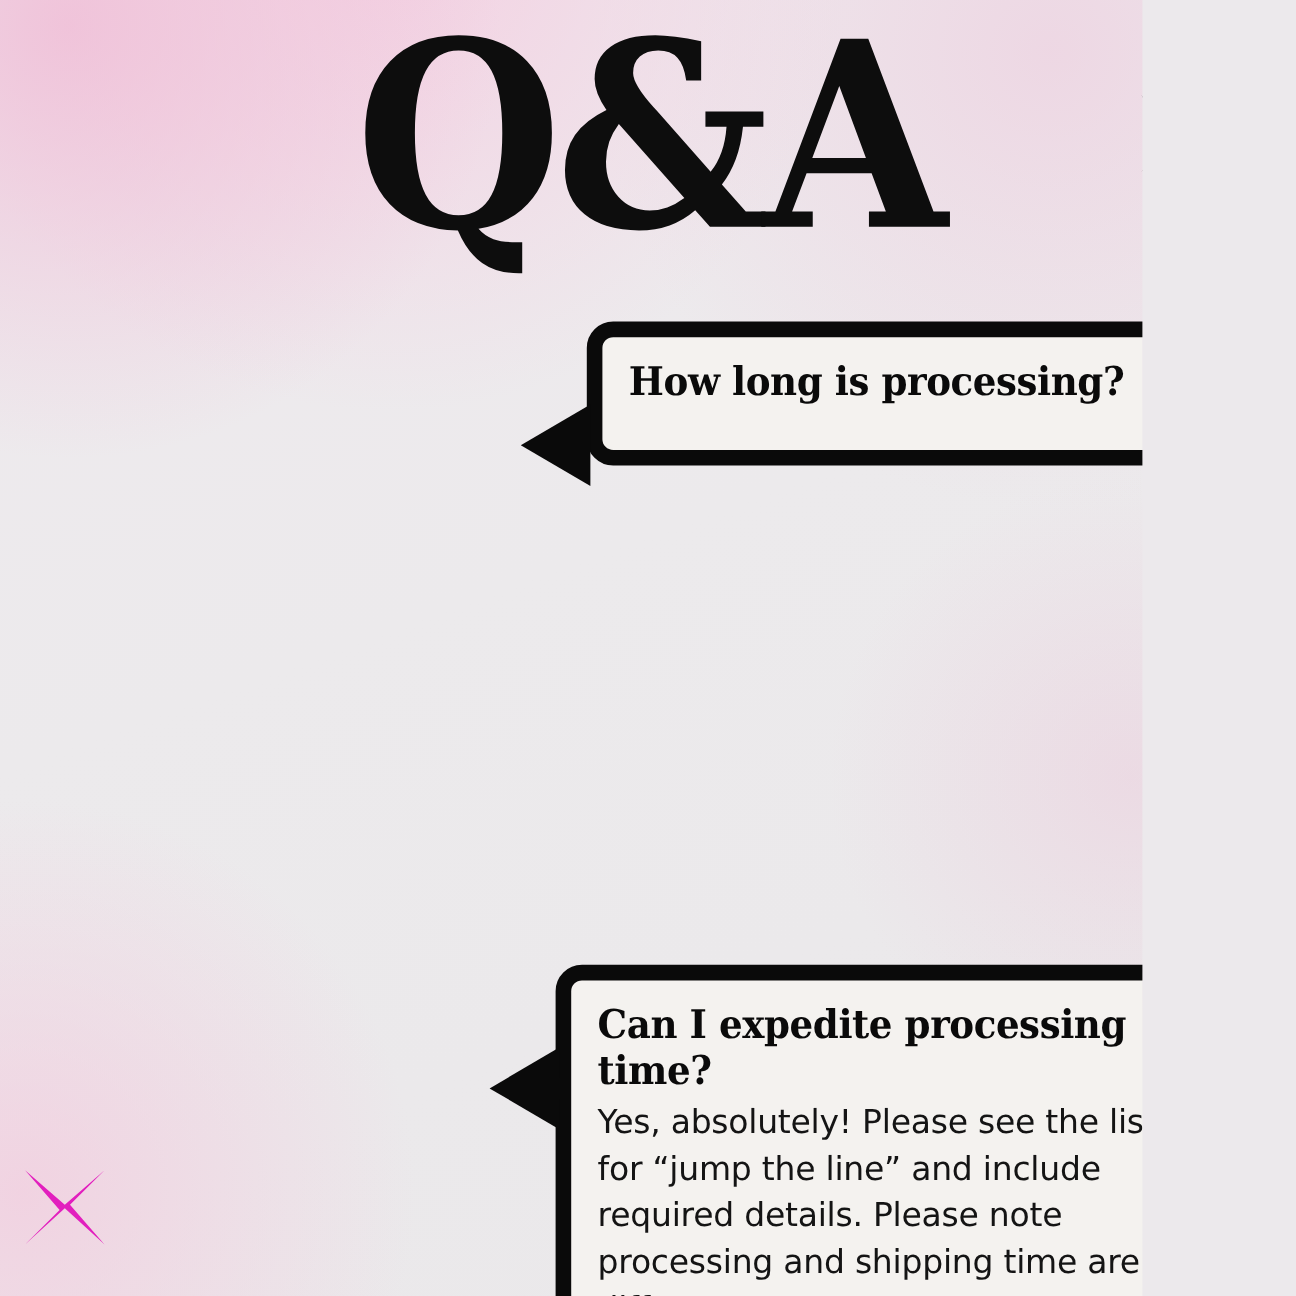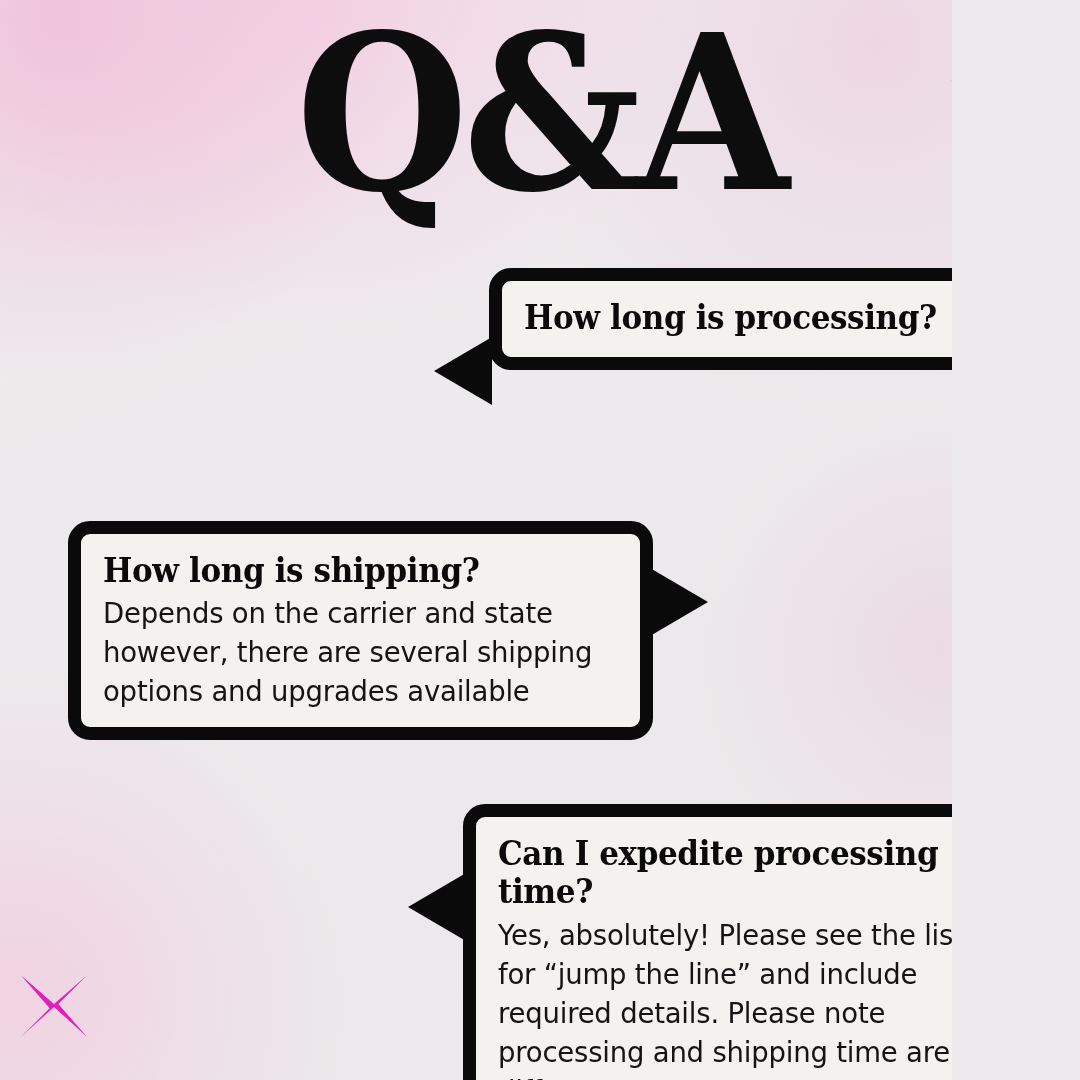--- a/index.html
+++ b/index.html
@@ -49,21 +49,21 @@
     position: absolute;
   }
 
   
   .bubble {
     position: absolute;
     box-sizing: border-box;
     background: #f4f2ef;
     border: 13px solid #0a0a0a;
     border-radius: 22px;
-    padding: 18px 22px 16px 22px;
+    padding: 18px 22px 34px 22px;
   }
   .bubble .q {
     font-family: "DejaVu Serif", "Liberation Serif", serif;
     font-weight: 700;
     font-size: 33px;
     line-height: 1.16;
     color: #0a0a0a;
     letter-spacing: -0.4px;
     transform: scaleX(0.94);
     transform-origin: left center;
@@ -121,25 +121,20 @@
 
   <svg class="sparkle" style="left:18px; top:968px;" width="72" height="72" viewBox="0 0 100 100">
     <path d="M50 50 L4 10 L44 56 L4 96 L50 54 L96 96 L56 50 L96 10 Z" fill="#e21fbe"></path>
   </svg>
 
   <div class="bubble" id="bubble-processing">
     <div class="tail-left"></div>
     <div class="q">How long is processing?</div>
   </div>
 
-  <div class="bubble" id="bubble-shipping">
-    <div class="tail-right"></div>
-    <div class="q">How long is shipping?</div>
-    <div class="a">Depends on the carrier and state however, there are several shipping options and upgrades available</div>
-  </div>
 
   <div class="bubble" id="bubble-expedite">
     <div class="tail-left"></div>
     <div class="q">Can I expedite processing time?</div>
     <div class="a">Yes, absolutely! Please see the listing for “jump the line” and include required details.  Please note processing and shipping time are different.</div>
   </div>
 
 </div>
 
 </body></html>

